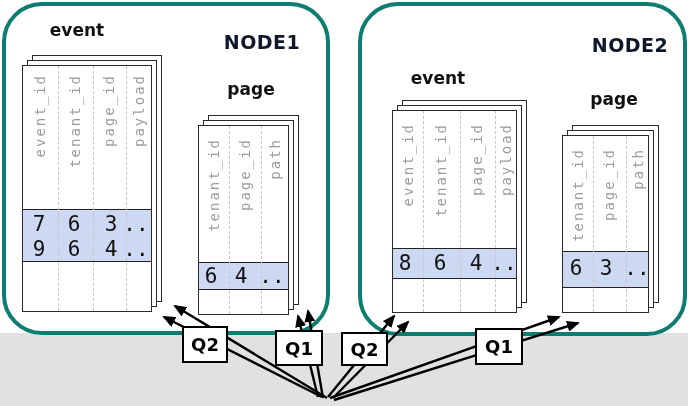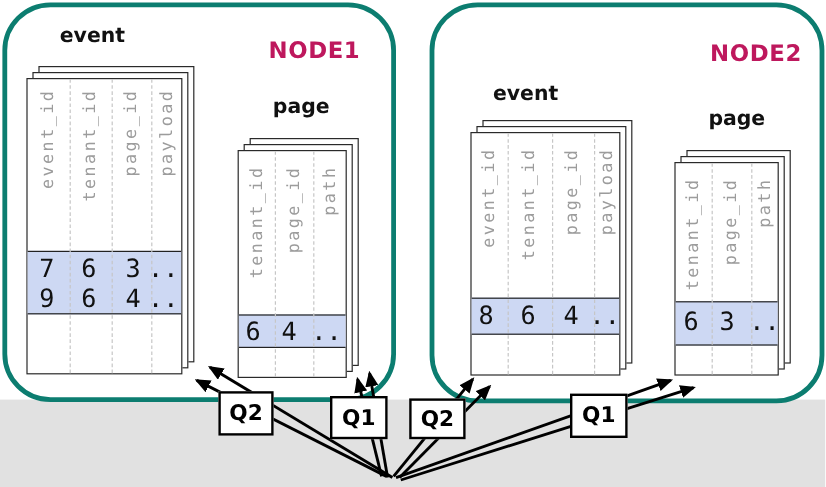--- a/index.html
+++ b/index.html
@@ -11,21 +11,21 @@
   }
   .gray-band { position:absolute; left:0; right:0; top:333px; bottom:0; background:#e1e1e1; z-index:0; }
   .node {
     position:absolute; background:#ffffff; border:4.5px solid #0c7d70;
     border-radius:40px; z-index:1;
   }
   .node1 { left:2px; top:2px; width:328px; height:333px; }
   .node2 { left:358px; top:2px; width:329px; height:334px; }
   .node-label {
     position:absolute; z-index:2; width:120px; text-align:center;
-    color:#be185d; font-weight:bold; font-size:19px; letter-spacing:0.5px;
+    color:#0f172a; font-weight:bold; font-size:19px; letter-spacing:0.5px;
   }
   .tbl-title {
     position:absolute; z-index:2; width:100px; text-align:center;
     color:#111; font-weight:bold; font-size:17px;
   }
   .tgroup { position:absolute; z-index:2; }
   .sheet { position:absolute; left:0; top:0; right:0; bottom:0; background:#fff; border:1.6px solid #2a2a2a; }
   .s2 { transform:translate(10px,-10px); }
   .s1 { transform:translate(5px,-5px); }
   .front { }

